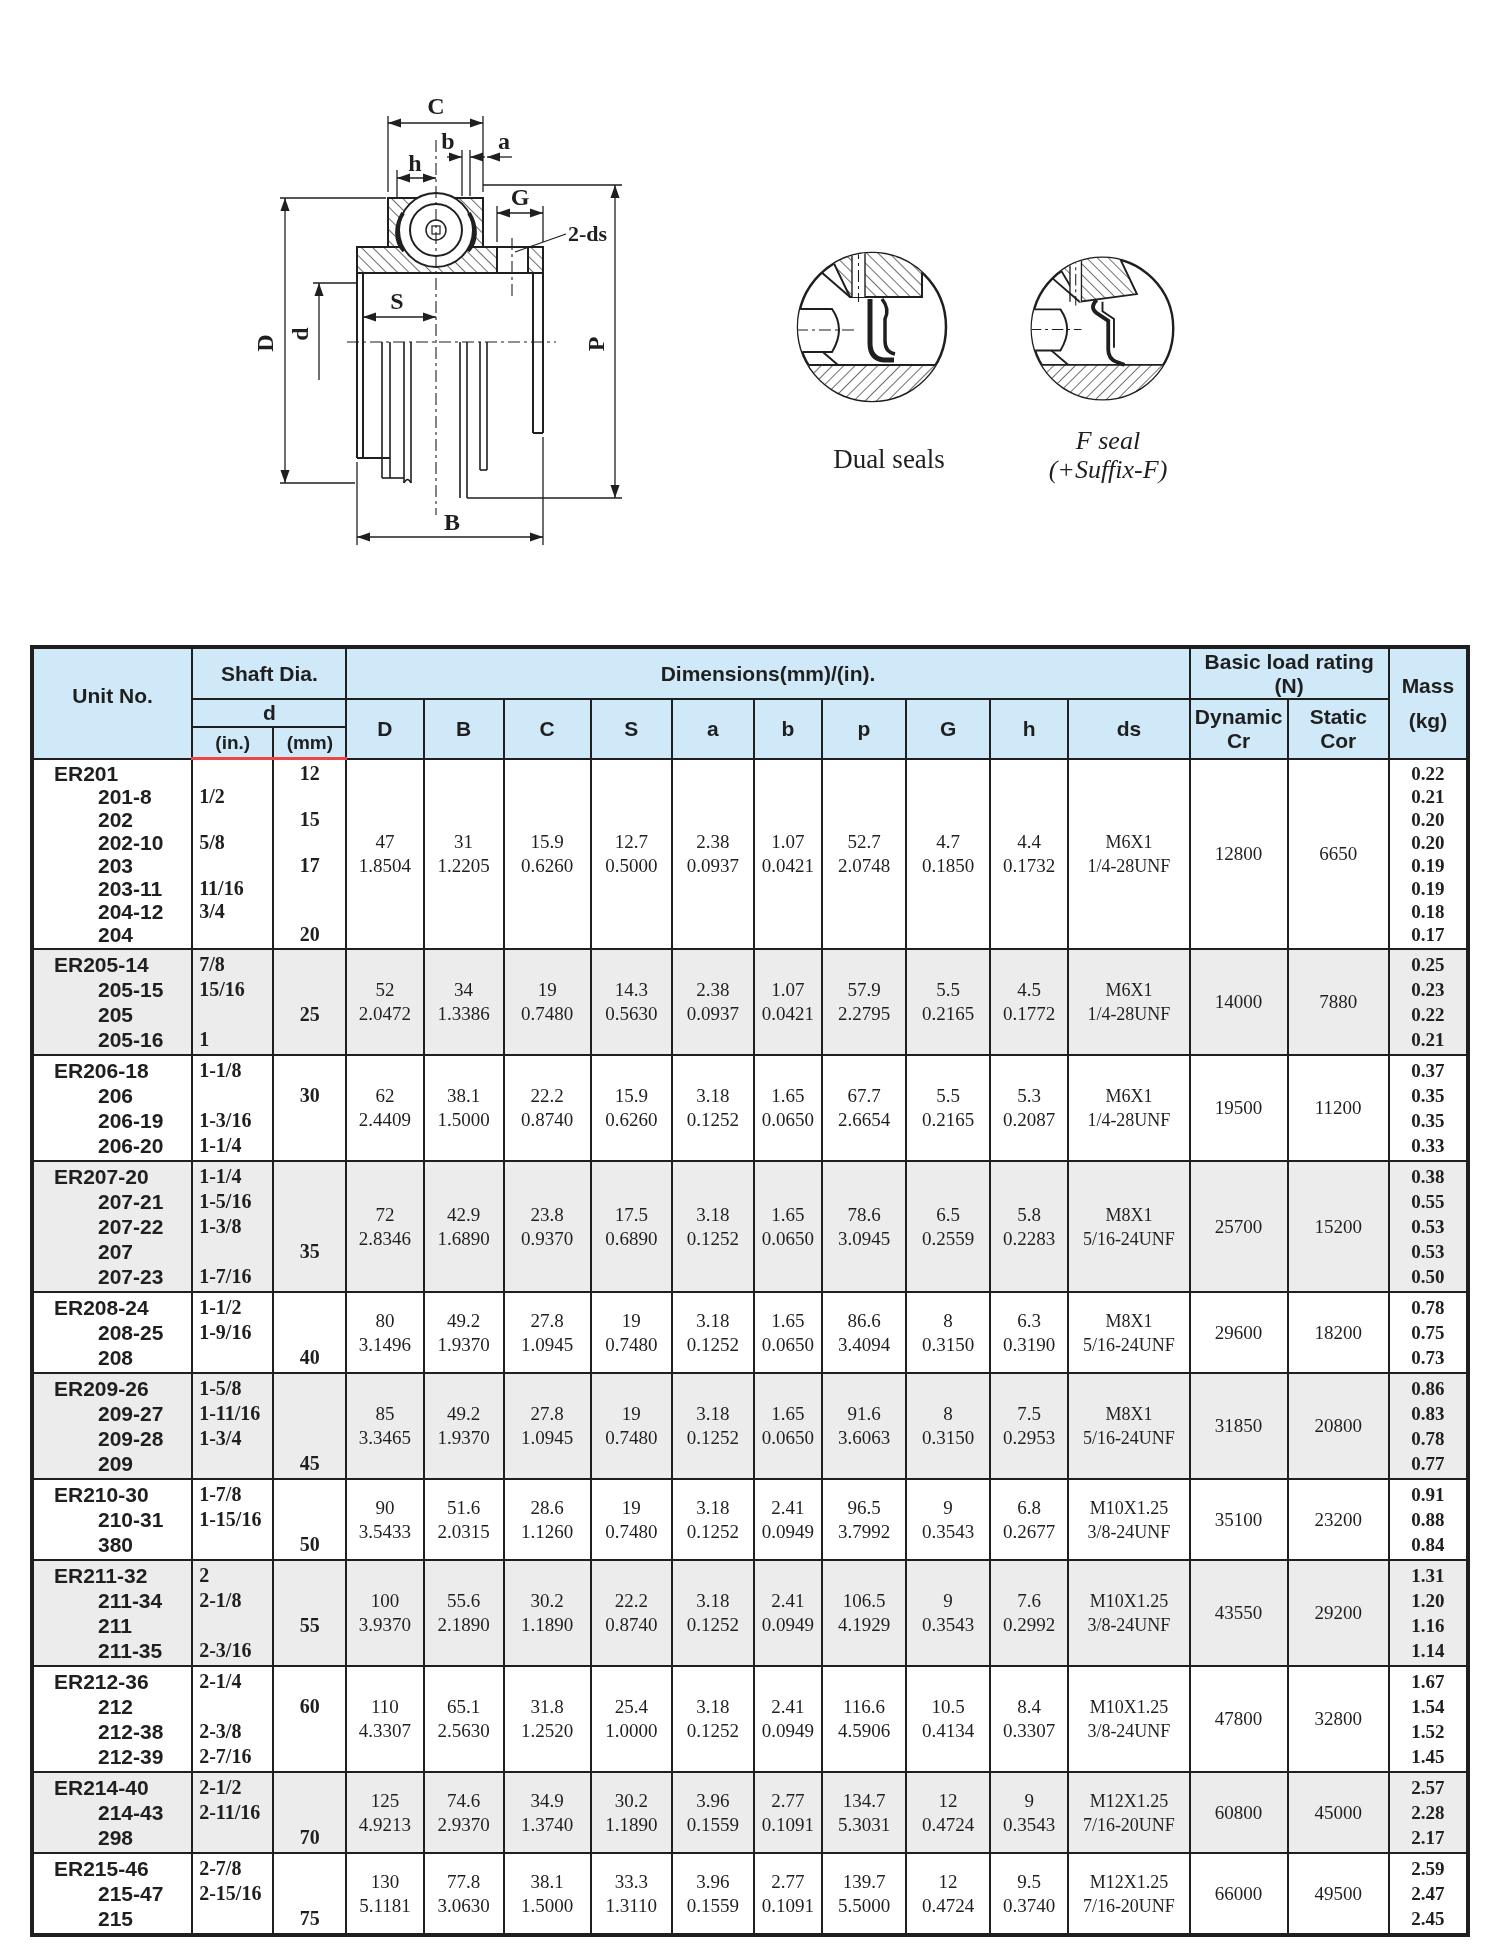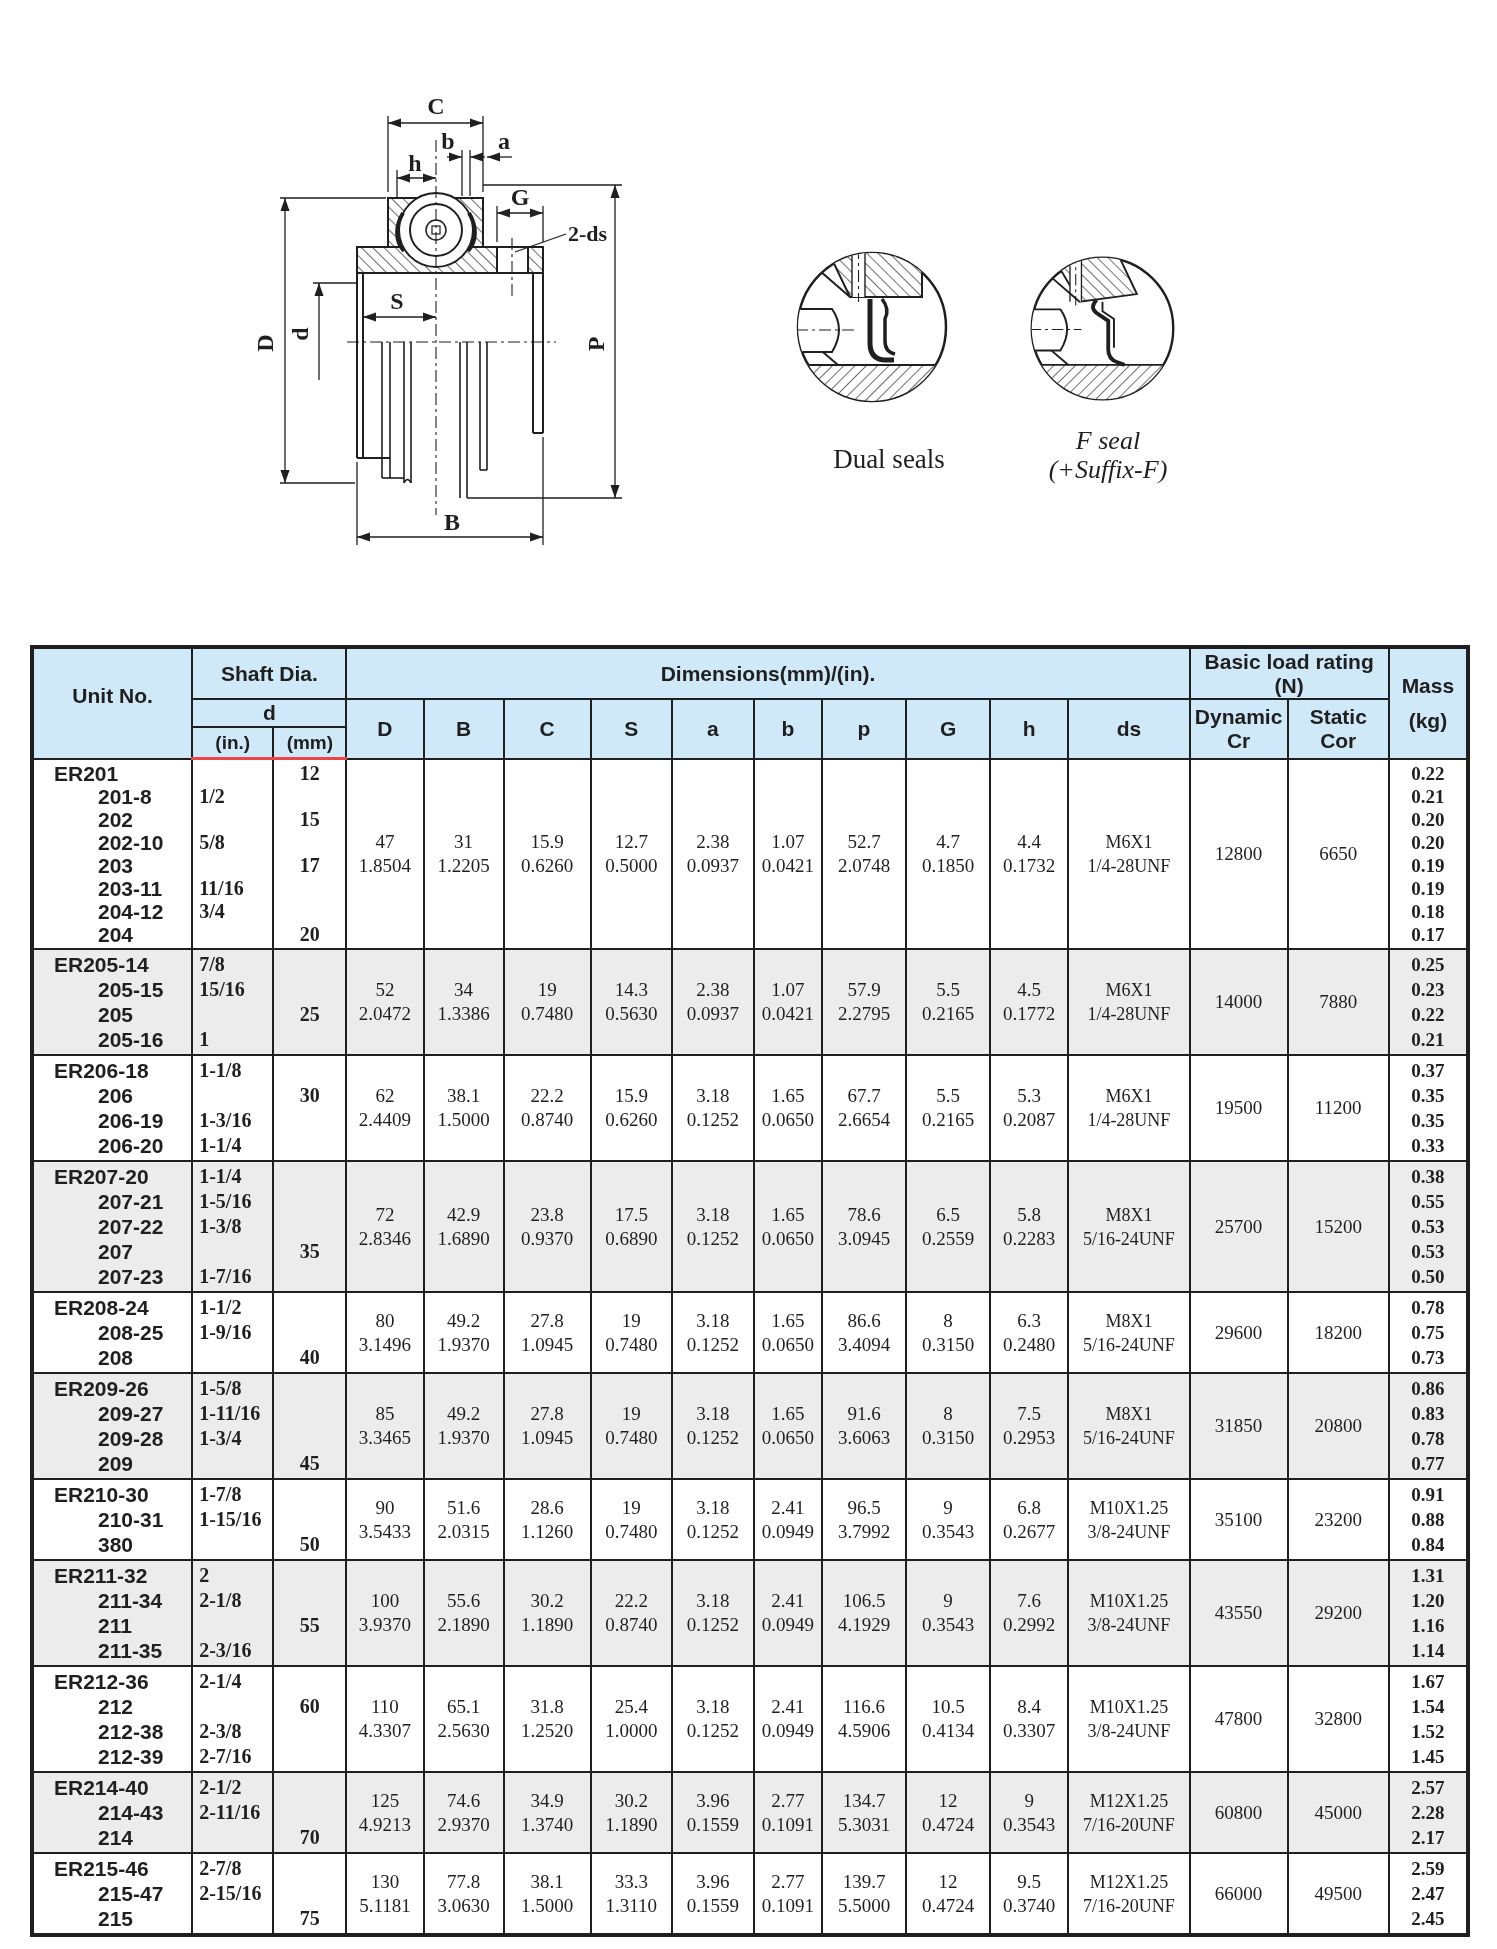--- a/index.html
+++ b/index.html
@@ -608,21 +608,21 @@
           <td class="pair-cell">
             <div>86.6</div>
             <div>3.4094</div>
           </td>
           <td class="pair-cell">
             <div>8</div>
             <div>0.3150</div>
           </td>
           <td class="pair-cell">
             <div>6.3</div>
-            <div>0.2480</div>
+            <div>0.3190</div>
           </td>
           <td class="pair-cell ds">
             <div>M8X1</div>
             <div>5/16-24UNF</div>
           </td>
           <td class="load-cell">
             <div>29600</div>
           </td>
           <td class="load-cell">
             <div>18200</div>
@@ -914,21 +914,21 @@
             <div class="ln">1.67</div>
             <div class="ln">1.54</div>
             <div class="ln">1.52</div>
             <div class="ln">1.45</div>
           </td>
         </tr>
         <tr class="alt">
           <td class="unit-cell">
             <div class="ln">ER214-40</div>
             <div class="ln">214-43</div>
-            <div class="ln">214</div>
+            <div class="ln">298</div>
           </td>
           <td class="in-cell">
             <div class="ln">2-1/2</div>
             <div class="ln">2-11/16</div>
             <div class="ln"></div>
           </td>
           <td class="mm-cell">
             <div class="ln"></div>
             <div class="ln"></div>
             <div class="ln">70</div>

